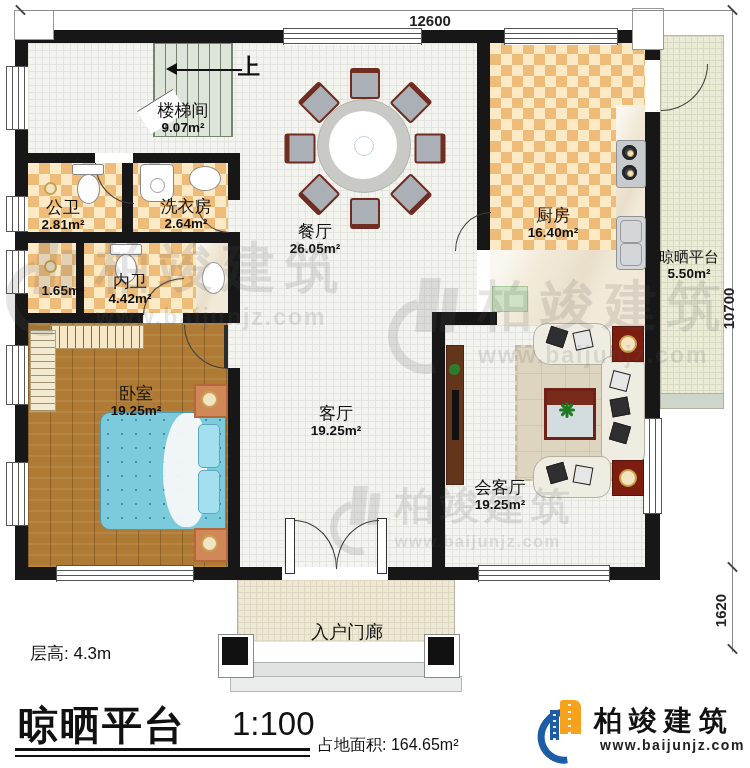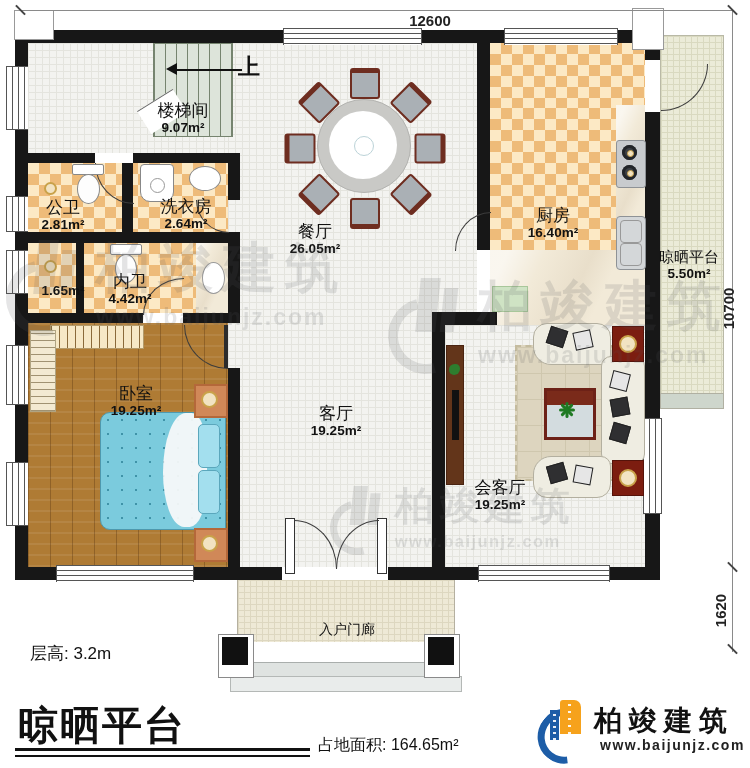--- a/index.html
+++ b/index.html
@@ -237,28 +237,29 @@
   </div>
   <div class="rlabel" style="left:336px;top:404px;">
     <div class="rname">客厅</div>
     <div class="rarea">19.25m²</div>
   </div>
   <div class="rlabel" style="left:500px;top:478px;">
     <div class="rname">会客厅</div>
     <div class="rarea">19.25m²</div>
   </div>
   <div class="rlabel" style="left:347px;top:622px;">
-    <div class="rname" style="font-size:14px;">入户门廊</div>
-  </div>
-
-  <div class="abs" style="left:30px;top:642px;font-size:17px;">层高: 3.2m</div>
+    <div class="rname" style="font-size:18px;">入户门廊</div>
+  </div>
+
+  <div class="abs" style="left:30px;top:642px;font-size:17px;">层高: 4.3m</div>
 
   <div class="abs" style="left:18px;top:698px;font-size:40px;font-weight:bold;letter-spacing:2px;">晾晒平台</div>
   <div class="abs" style="left:15px;top:748px;width:295px;height:3px;background:#111;"></div>
   <div class="abs" style="left:15px;top:755px;width:295px;height:1.5px;background:#111;"></div>
+  <div class="abs" style="left:232px;top:705px;font-size:33px;">1:100</div>
   <div class="abs" style="left:318px;top:735px;font-size:16px;">占地面积: 164.65m²</div>
 
   <div class="abs" style="left:538px;top:698px;width:52px;height:58px;">
     <div class="abs" style="left:0;top:10px;width:40px;height:42px;border:7px solid #1d5da7;border-radius:50%;border-top-color:transparent;border-right-color:transparent;transform:rotate(38deg);"></div>
     <div class="abs" style="left:22px;top:2px;width:21px;height:34px;background:#f6a21c;border-radius:3px 7px 0 0;background-image:repeating-linear-gradient(0deg,rgba(255,255,255,.9) 0 2px,transparent 2px 7px);background-size:3px 100%;background-position:8px 0;background-repeat:no-repeat;"></div>
     <div class="abs" style="left:12px;top:12px;width:9px;height:30px;background:#1d5da7;background-image:repeating-linear-gradient(0deg,rgba(255,255,255,.9) 0 2px,transparent 2px 6px);background-size:3px 100%;background-position:3px 0;background-repeat:no-repeat;"></div>
   </div>
   <div class="abs" style="left:594px;top:702px;font-size:28px;font-weight:900;letter-spacing:7px;">柏竣建筑</div>
   <div class="abs" style="left:600px;top:737px;font-size:14px;font-weight:bold;letter-spacing:1.5px;color:#222;">www.baijunjz.com</div>
 

